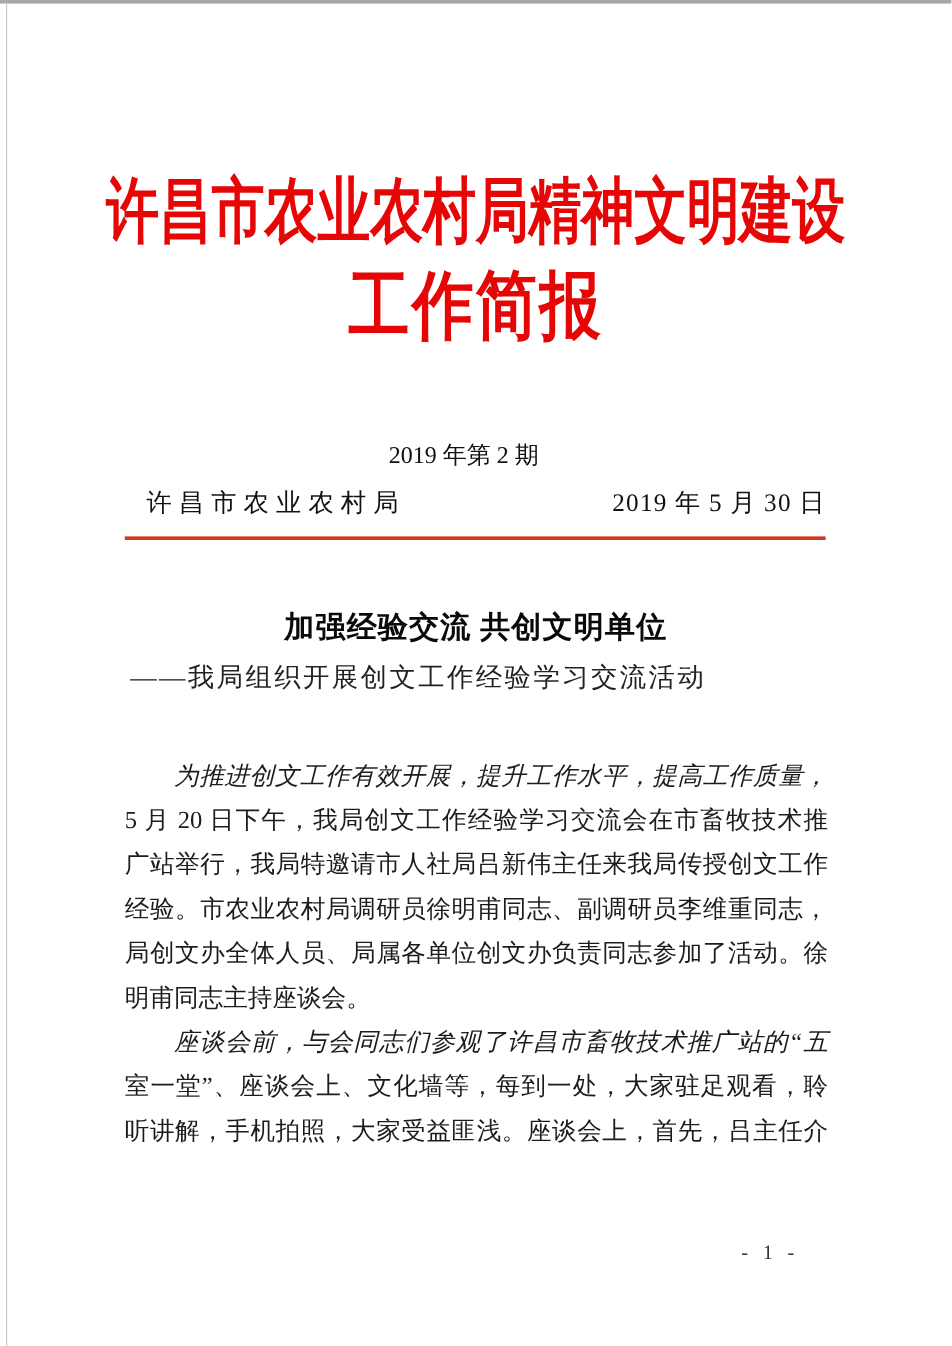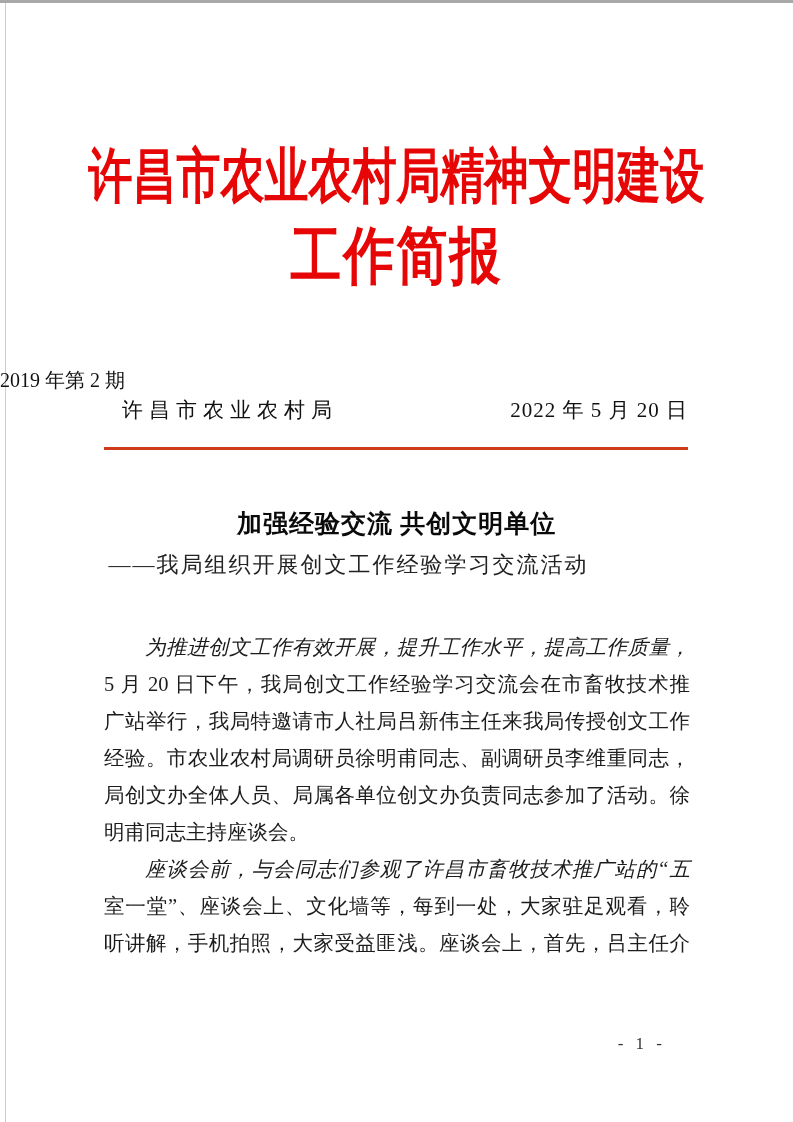--- a/index.html
+++ b/index.html
@@ -38,26 +38,26 @@
     text-align: center;
     font-size: 51px; line-height: 53px; font-weight: bold;
     color: #e60606;
     letter-spacing: 2px;
     transform: scaleY(1.22);
     transform-origin: 50% 0;
     white-space: nowrap;
   }
   .issue-line {
     position: absolute; top: 367px; left: 0; width: 773px;
-    text-align: left;
+    text-align: center;
     font-size: 20px; line-height: 26px;
     color: #111111;
   }
   .masthead-row {
-    position: absolute; top: 396px; left: 104px; width: 586px;
+    position: absolute; top: 405px; left: 104px; width: 586px;
     display: flex; justify-content: space-between; align-items: baseline;
     font-size: 21px; line-height: 28px;
     color: #111111;
     gap: 12px;
   }
   .org-name { padding-left: 18px; letter-spacing: 6px; }
   .pub-date { letter-spacing: 1px; padding-right: 2px; }
   .red-rule {
     position: absolute; top: 447px; left: 104px;
     width: 584px; height: 3px;
@@ -111,21 +111,21 @@
   <div class="left-edge"></div>
 
   <div class="title-line1">许昌市农业农村局精神文明建设</div>
 
   <div class="title-line2">工作简报</div>
 
   <div class="issue-line">2019 年第 2 期</div>
 
   <div class="masthead-row">
     <span class="org-name">许昌市农业农村局</span>
-    <span class="pub-date">2022 年 5 月 20 日</span>
+    <span class="pub-date">2019 年 5 月 30 日</span>
   </div>
 
   <hr class="red-rule">
 
   <div class="article-title">加强经验交流 共创文明单位</div>
 
   <div class="article-subtitle">——我局组织开展创文工作经验学习交流活动</div>
 
   <div class="article-body">
       <div class="body-line first-line">为推进创文工作有效开展，提升工作水平，提高工作质量，</div>

